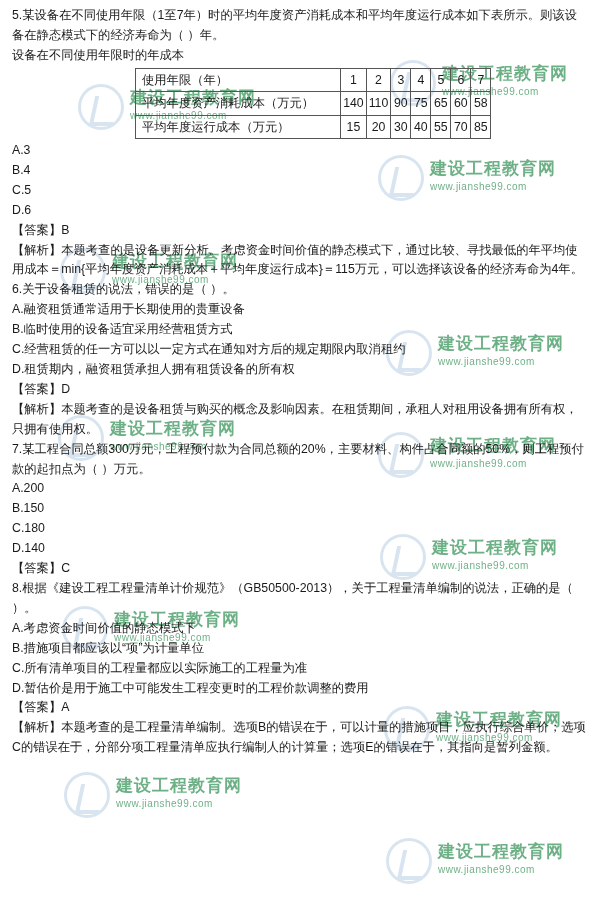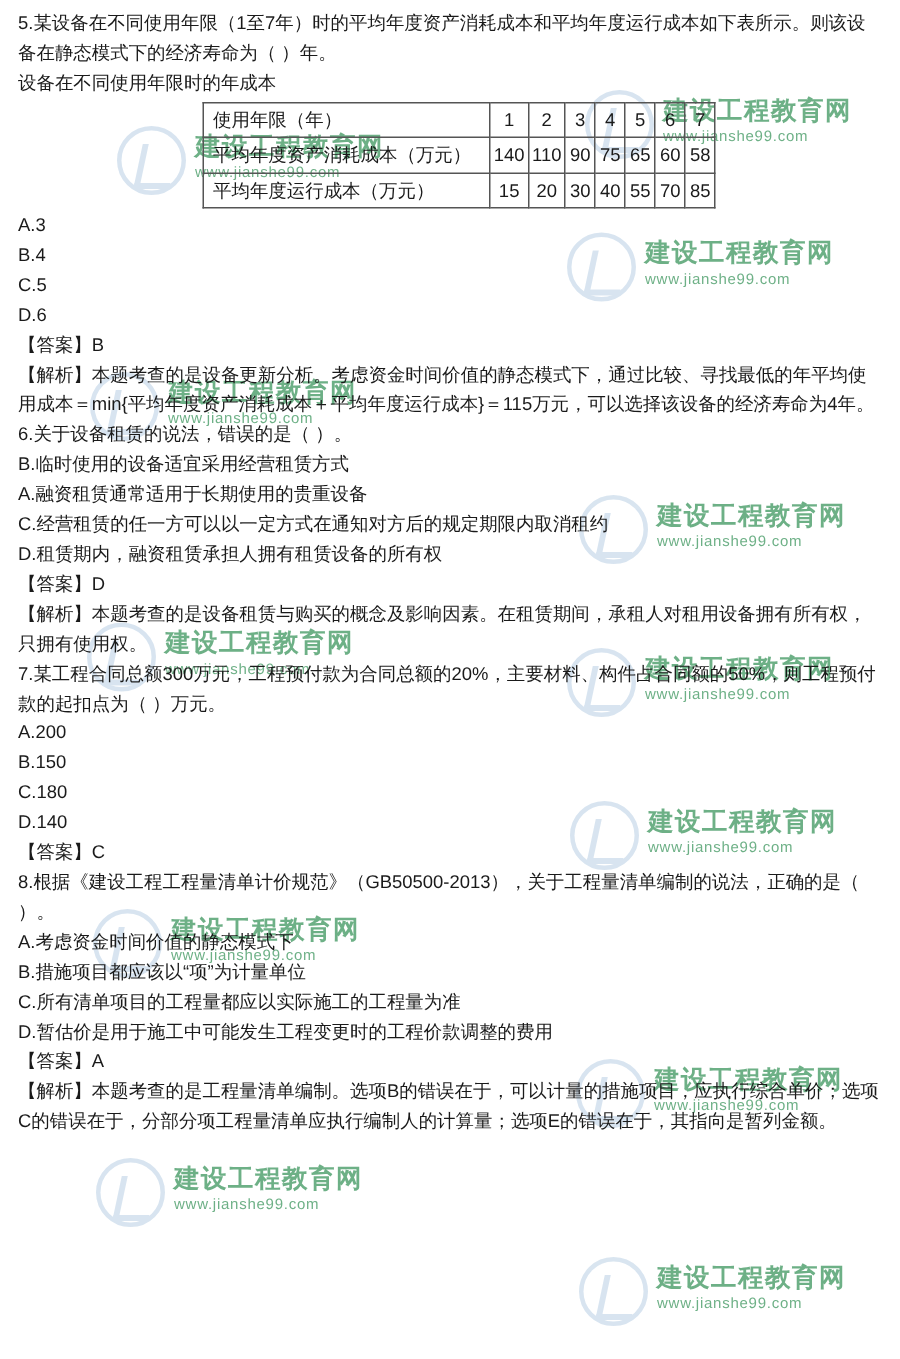--- a/index.html
+++ b/index.html
@@ -53,21 +53,21 @@
   table.data td {
     border: 1px solid #555;
     padding: 2px 4px;
     text-align: center;
     line-height: 1.5;
     white-space: nowrap;
   }
   table.data td.lbl {
     text-align: left;
     padding-left: 6px;
-    padding-right: 12px;
+    padding-right: 26px;
   }
   table.data td.num {
     width: 15px;
     padding: 2px 2px;
   }
   
   .wm-layer {
     position: absolute;
     left: 0; top: 0;
     width: 600px;
@@ -238,22 +238,22 @@
     <div class="opt">A.3</div>
     <div class="opt">B.4</div>
     <div class="opt">C.5</div>
     <div class="opt">D.6</div>
     <div class="ans">【答案】B</div>
     <div class="exp">【解析】本题考查的是设备更新分析。考虑资金时间价值的静态模式下，通过比较、寻找最低的年平均使用成本＝min{平均年度资产消耗成本＋平均年度运行成本}＝115万元，可以选择该设备的经济寿命为4年。</div>
   </div>
 
   <div>
     <div class="q-title">6.关于设备租赁的说法，错误的是（  ）。</div>
+    <div class="opt">A.融资租赁通常适用于长期使用的贵重设备</div>
     <div class="opt">B.临时使用的设备适宜采用经营租赁方式</div>
-    <div class="opt">A.融资租赁通常适用于长期使用的贵重设备</div>
     <div class="opt">C.经营租赁的任一方可以以一定方式在通知对方后的规定期限内取消租约</div>
     <div class="opt">D.租赁期内，融资租赁承担人拥有租赁设备的所有权</div>
     <div class="ans">【答案】D</div>
     <div class="exp">【解析】本题考查的是设备租赁与购买的概念及影响因素。在租赁期间，承租人对租用设备拥有所有权，只拥有使用权。</div>
   </div>
 
   <div>
     <div class="q-title">7.某工程合同总额300万元，工程预付款为合同总额的20%，主要材料、构件占合同额的50%，则工程预付款的起扣点为（  ）万元。</div>
     <div class="opt">A.200</div>
     <div class="opt">B.150</div>

